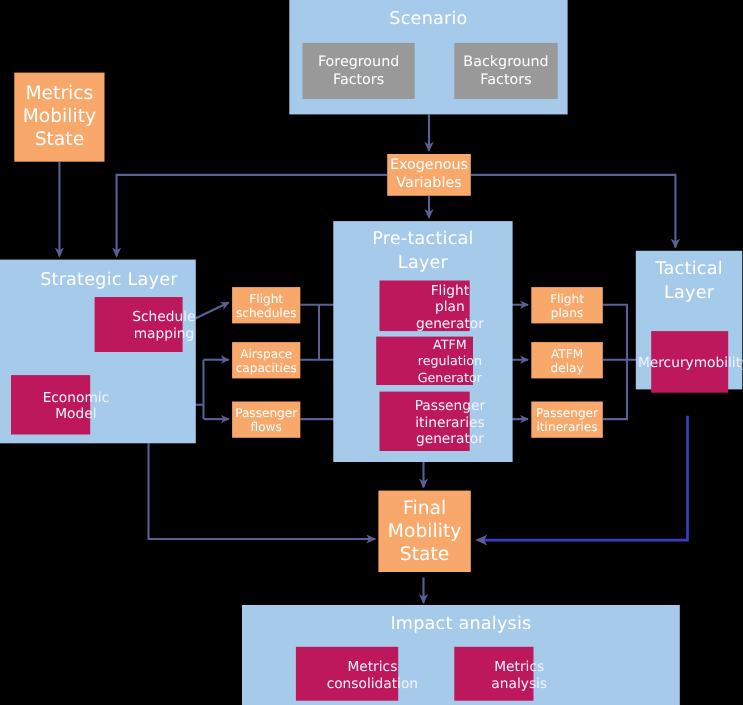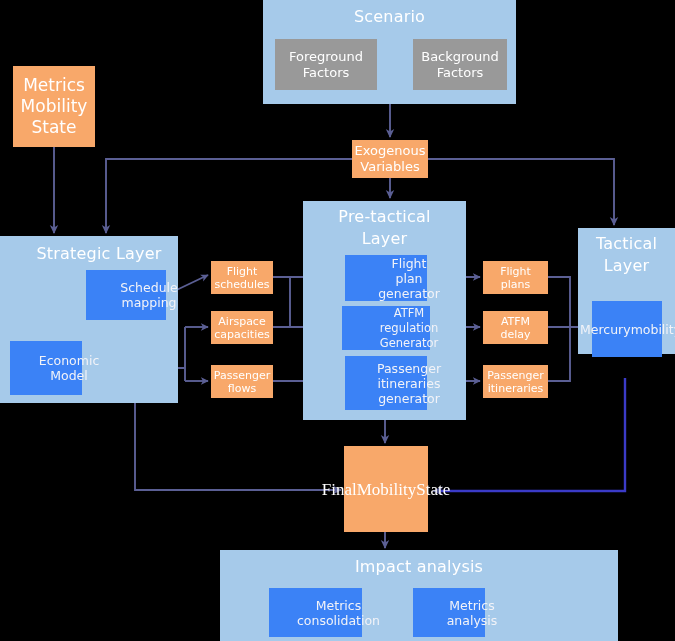--- a/index.html
+++ b/index.html
@@ -9,21 +9,21 @@
   #stage{position:absolute;left:0;top:0;width:675px;height:641px;background:#000;}
   svg.lines{position:absolute;left:0;top:0;width:675px;height:641px;pointer-events:none;}
 
   .panel{position:absolute;background:#a6caea;box-sizing:border-box;}
   .panel-title{position:absolute;left:0;right:0;text-align:center;color:#ffffff;
                font-size:16px;line-height:23px;letter-spacing:.2px;}
 
   .nbox{position:absolute;box-sizing:border-box;display:flex;align-items:center;
         justify-content:center;text-align:center;color:#f2f3f8;font-size:12.5px;
         line-height:15px;padding:2px;}
-  .dark{background:#3b82f6;padding-left:48px;}
+  .dark{background:#be185d;padding-left:48px;}
   .grey{background:#999999;color:#ffffff;font-size:13px;line-height:16px;}
   .orange{background:#f8a86a;color:#ffffff;}
   .orange-lg{font-size:17px;line-height:21px;}
   .orange-sm{font-size:11px;line-height:13px;}
   .orange-md{font-size:13px;line-height:16px;}
 </style>
 </head>
 <body>
 
 <div id="stage">
@@ -169,21 +169,21 @@
   <div class="panel" style="left:578px;top:228px;width:97px;height:126px;">
     <div class="panel-title" style="top:4px;">Tactical</div>
     <div class="panel-title" style="top:26px;">Layer</div>
     <div class="nbox dark" style="left:14px;top:73px;width:70px;height:56px;flex-direction:row;">
       <span>Mercury</span>
       <span>mobility</span>
       <span>model</span>
     </div>
   </div>
 
-  <div class="nbox orange orange-lg" style="left:344px;top:446px;width:84px;height:86px;flex-direction:row;font-family:Liberation Serif, serif;">
+  <div class="nbox orange orange-lg" style="left:344px;top:446px;width:84px;height:74px;flex-direction:column;">
     <span>Final</span>
     <span>Mobility</span>
     <span>State</span>
   </div>
 
   <div class="panel" style="left:220px;top:550px;width:398px;height:91px;">
     <div class="panel-title" style="top:5px;">Impact analysis</div>
     <div class="nbox dark" style="left:49px;top:38px;width:93px;height:49px;flex-direction:column;">
       <span>Metrics</span>
       <span>consolidation</span>

